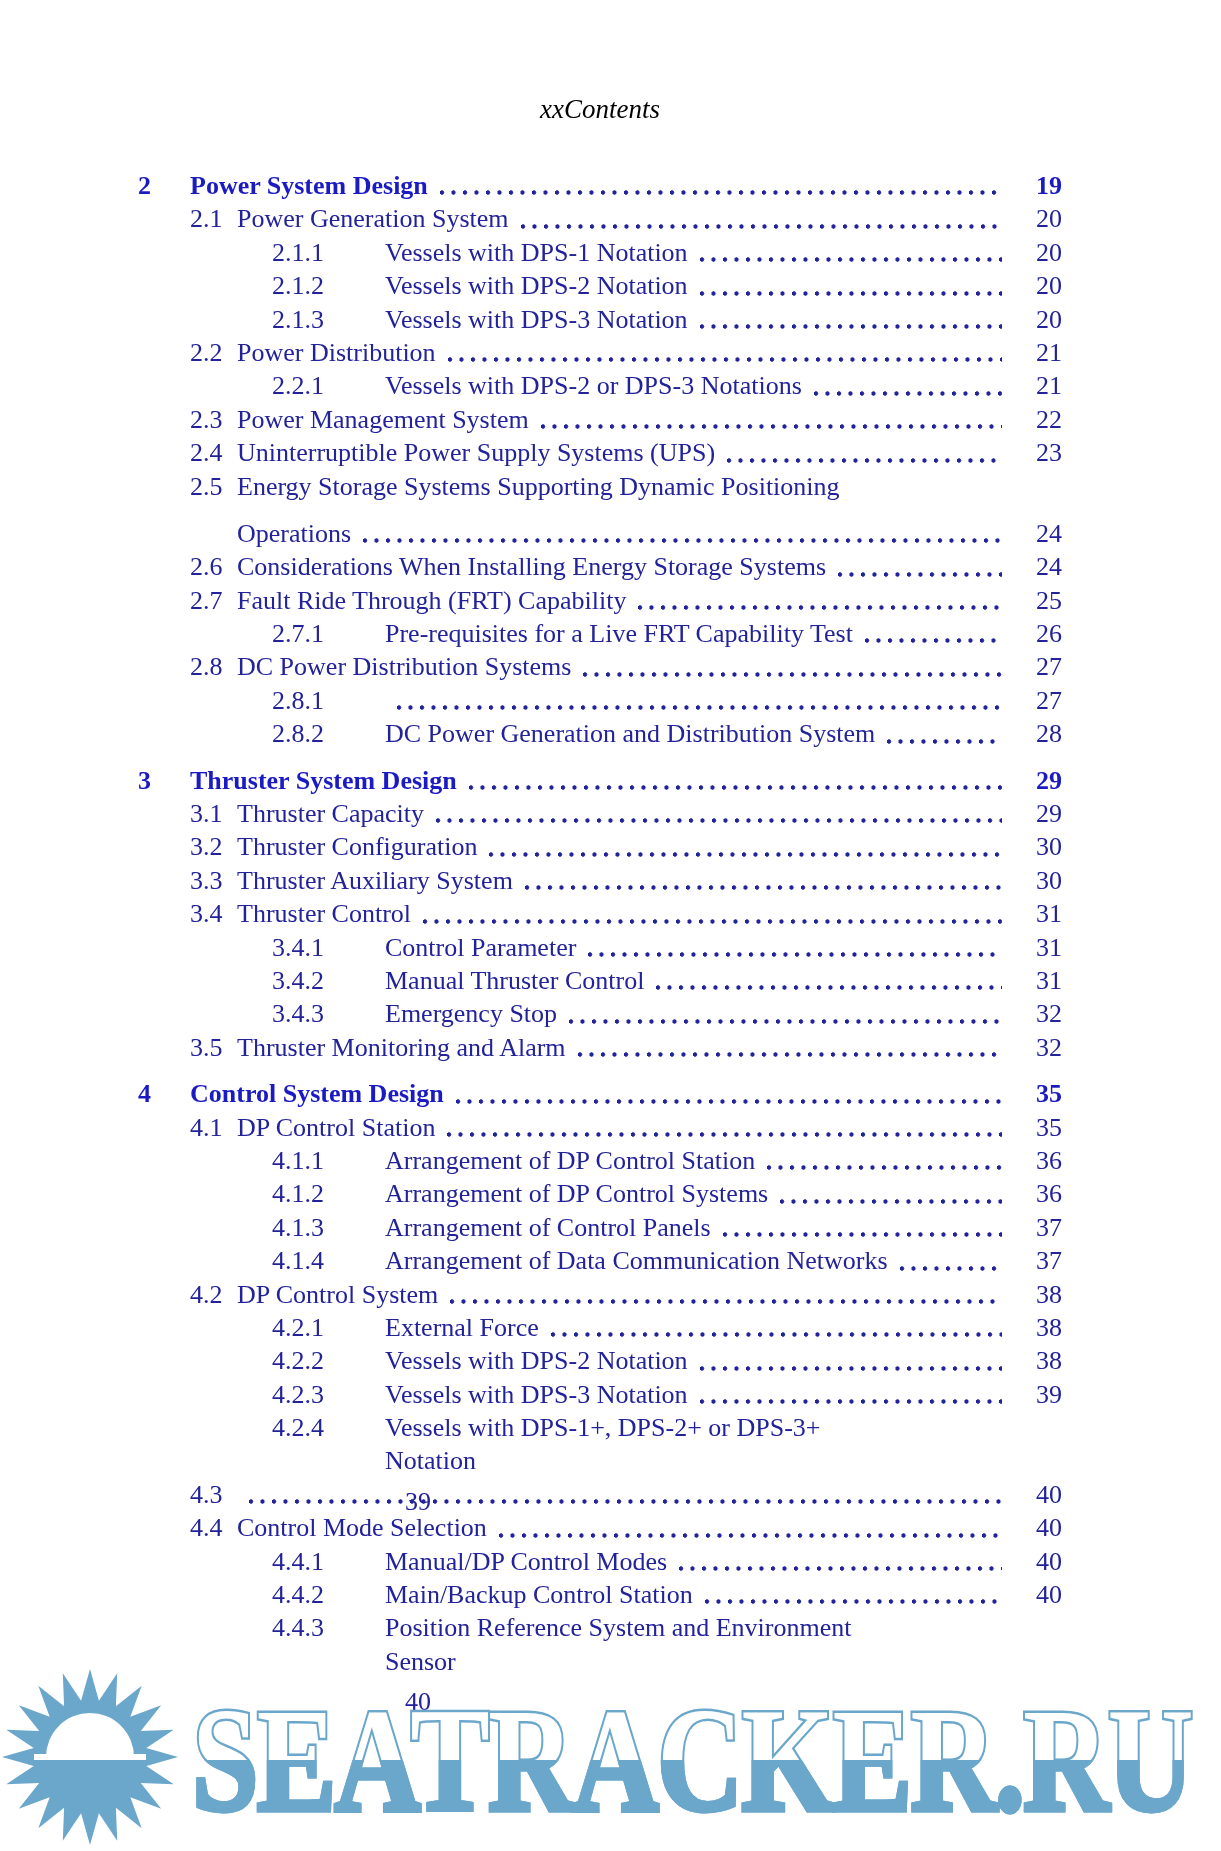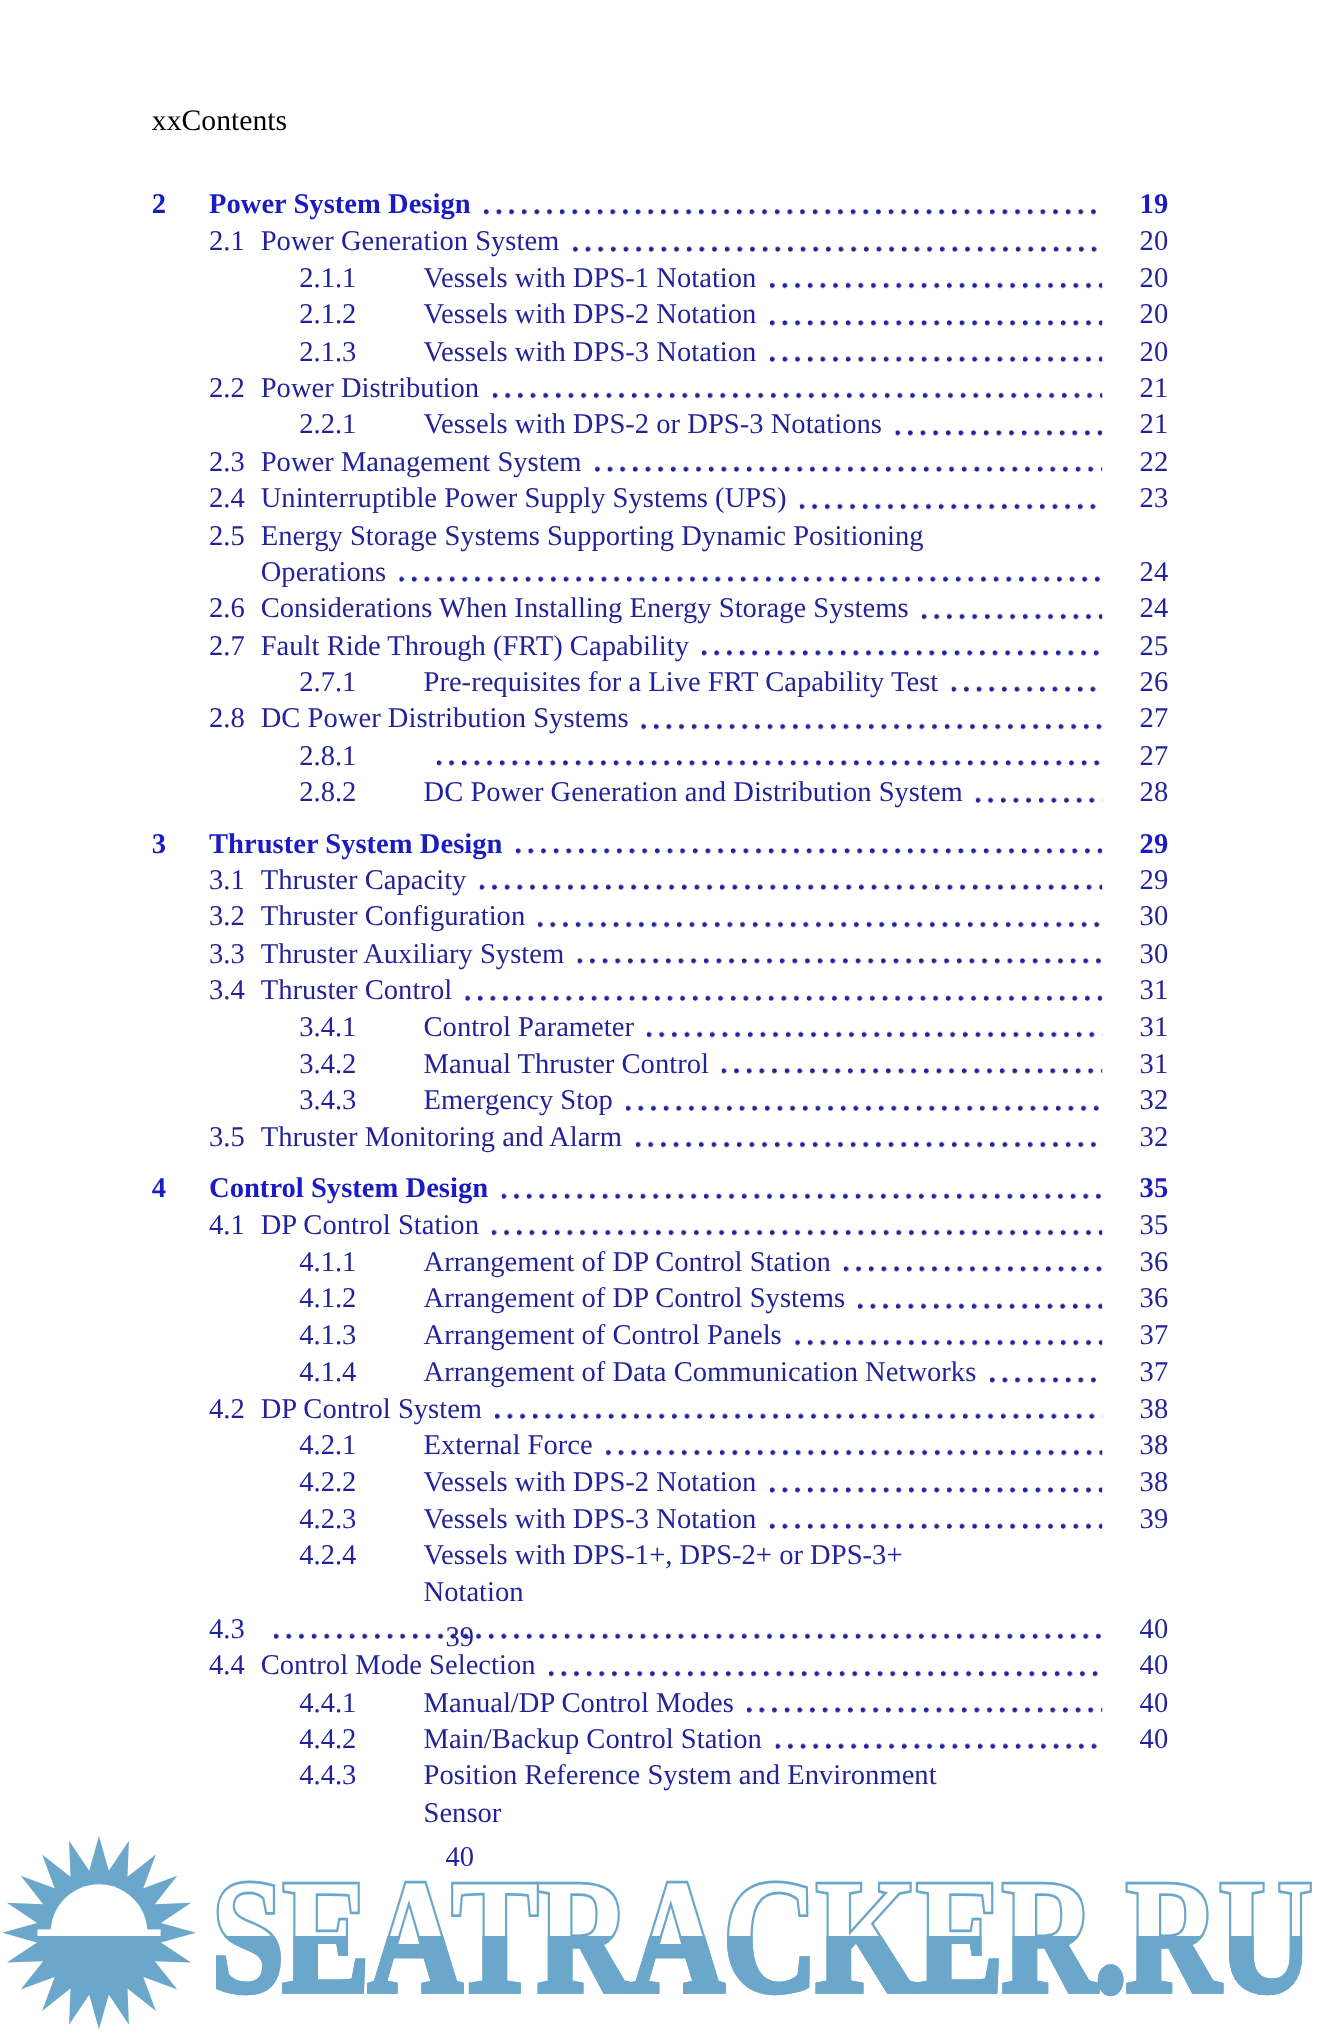--- a/index.html
+++ b/index.html
@@ -8,34 +8,34 @@
     --wm-blue:#6ba7cb;
   }
   html,body{margin:0;padding:0;background:#ffffff;}
   .page{
     position:relative;width:1221px;height:1851px;background:#ffffff;
     font-family:"Liberation Serif","DejaVu Serif",serif;
     overflow:hidden;
   }
   .page-header{
     position:absolute;left:138px;right:159px;top:94px;
-    display:flex;justify-content:flex-start;
-    font-size:27px;color:#000000;line-height:30px;
+    display:flex;justify-content:center;
+    font-size:27px;color:#000000;line-height:30px;font-style:italic;
   }
   .toc{
     position:absolute;left:138px;right:159px;top:156px;
     font-size:26px;color:var(--entry-blue);
   }
   .row{display:flex;align-items:baseline;line-height:33.4px;height:33.4px;}
   .row.chapter{font-weight:bold;color:var(--chapter-blue);margin-top:13px;}
   .num{flex:none;}
   .ch  .num{width:52px;}
   .sec {padding-left:52px;} .sec .num{width:47px;}
   .sub {padding-left:134px;} .sub .num{width:113px;}
-  .cont1{padding-left:99px;}
+  .cont1{padding-left:99px;margin-top:14px;}
   .cont2{padding-left:247px;flex-direction:column;}
   .title{flex:none;white-space:nowrap;}
   .leader{
     flex:1;align-self:flex-end;height:5px;
     margin:0 14px 7px 12px;
     background-image:radial-gradient(circle at 2px 2.5px, var(--entry-blue) 1.9px, transparent 2.5px);
     background-size:11.5px 5px;background-repeat:repeat-x;background-position:left bottom;
   }
   .fill{flex:1;}
   .pagenum{flex:none;width:46px;text-align:right;}

